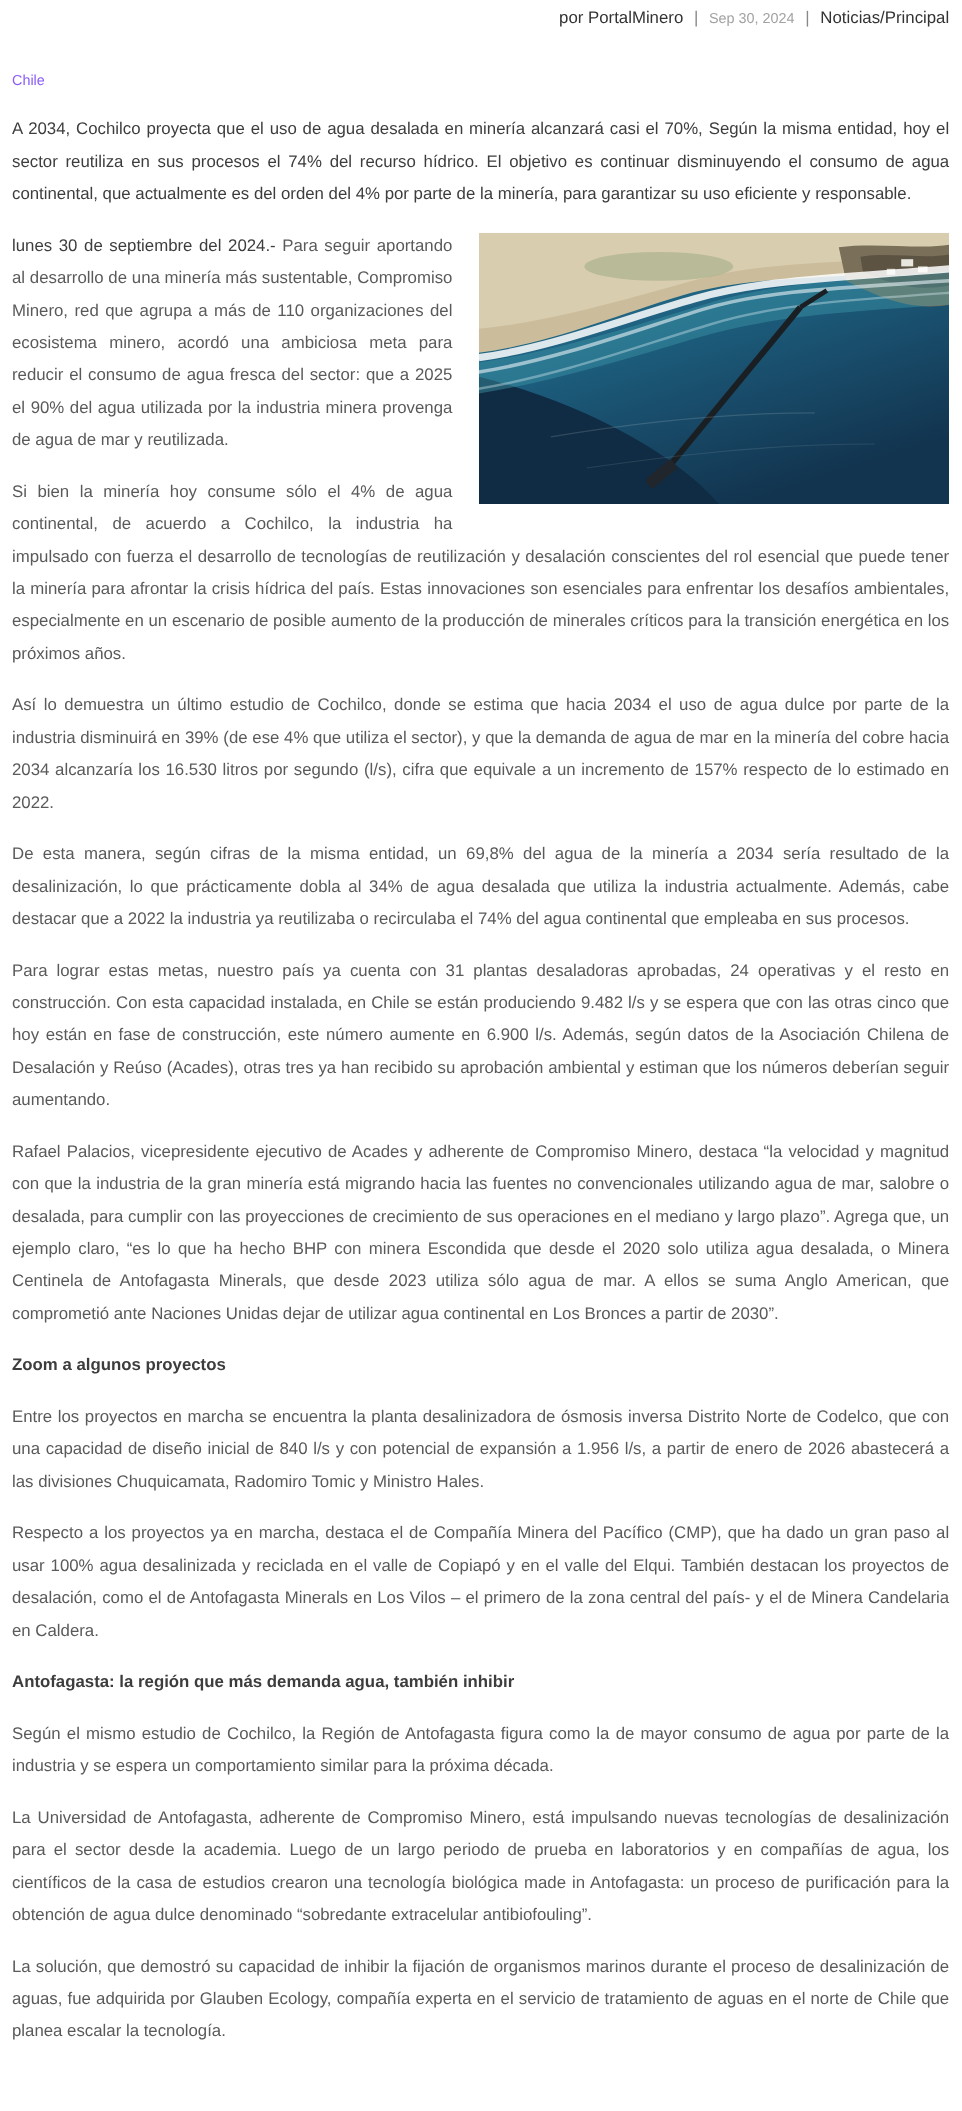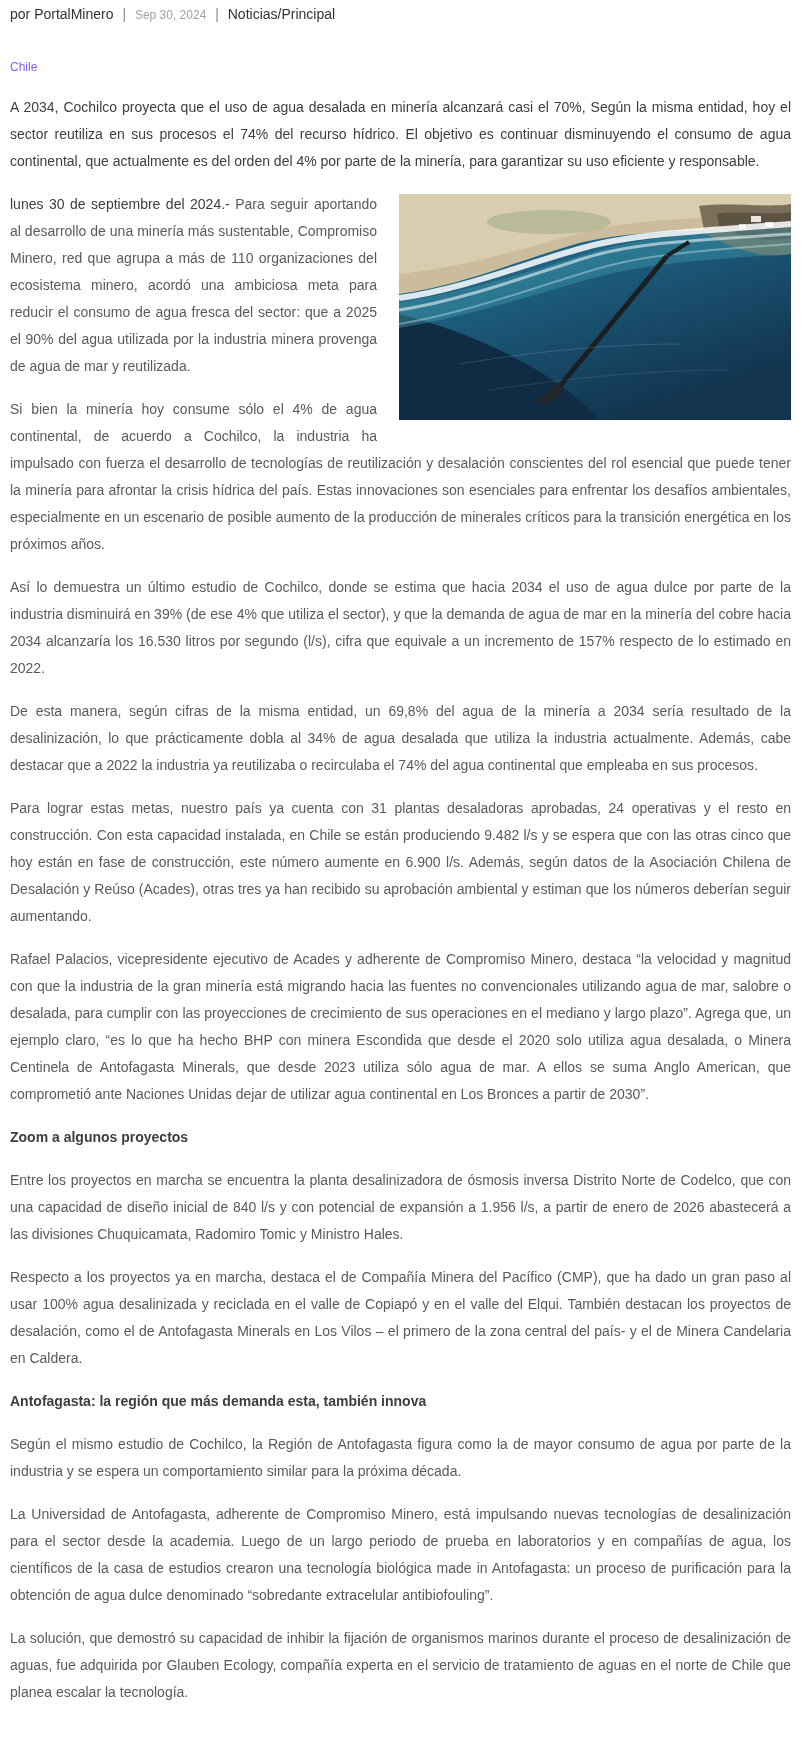--- a/index.html
+++ b/index.html
@@ -16,20 +16,21 @@
     font-size: 25px;
     font-weight: 400;
     line-height: 31px;
     margin: 2px 0 12px 0;
   }
 
   .post-meta {
     font-size: 14px;
     color: #333333;
     margin-bottom: 38px;
+    text-align: right;
   }
   .post-meta .author { color: #333333; cursor: pointer; }
   .post-meta .sep { color: #888888; margin: 0 5px; }
   .post-meta .date { color: #a2a2a2; font-size: 12px; }
   .post-meta .category { color: #333333; cursor: pointer; }
 
   .country-label {
     font-size: 12px;
     color: #8b5cf6;
     margin-bottom: 20px;
@@ -134,21 +135,21 @@
     <p class="body-p">Para lograr estas metas, nuestro país ya cuenta con 31 plantas desaladoras aprobadas, 24 operativas y el resto en construcción. Con esta capacidad instalada, en Chile se están produciendo 9.482 l/s y se espera que con las otras cinco que hoy están en fase de construcción, este número aumente en 6.900 l/s. Además, según datos de la Asociación Chilena de Desalación y Reúso (Acades), otras tres ya han recibido su aprobación ambiental y estiman que los números deberían seguir aumentando.</p>
 
     <p class="body-p">Rafael Palacios, vicepresidente ejecutivo de Acades y adherente de Compromiso Minero, destaca “la velocidad y magnitud con que la industria de la gran minería está migrando hacia las fuentes no convencionales utilizando agua de mar, salobre o desalada, para cumplir con las proyecciones de crecimiento de sus operaciones en el mediano y largo plazo”. Agrega que, un ejemplo claro, “es lo que ha hecho BHP con minera Escondida que desde el 2020 solo utiliza agua desalada, o Minera Centinela de Antofagasta Minerals, que desde 2023 utiliza sólo agua de mar. A ellos se suma Anglo American, que comprometió ante Naciones Unidas dejar de utilizar agua continental en Los Bronces a partir de 2030”.</p>
 
     <p class="subhead">Zoom a algunos proyectos</p>
 
     <p class="body-p">Entre los proyectos en marcha se encuentra la planta desalinizadora de ósmosis inversa Distrito Norte de Codelco, que con una capacidad de diseño inicial de 840 l/s y con potencial de expansión a 1.956 l/s, a partir de enero de 2026 abastecerá a las divisiones Chuquicamata, Radomiro Tomic y Ministro Hales.</p>
 
     <p class="body-p">Respecto a los proyectos ya en marcha, destaca el de Compañía Minera del Pacífico (CMP), que ha dado un gran paso al usar 100% agua desalinizada y reciclada en el valle de Copiapó y en el valle del Elqui. También destacan los proyectos de desalación, como el de Antofagasta Minerals en Los Vilos – el primero de la zona central del país- y el de Minera Candelaria en Caldera.</p>
 
-    <p class="subhead">Antofagasta: la región que más demanda esta, también innova</p>
+    <p class="subhead">Antofagasta: la región que más demanda agua, también inhibir</p>
 
     <p class="body-p">Según el mismo estudio de Cochilco, la Región de Antofagasta figura como la de mayor consumo de agua por parte de la industria y se espera un comportamiento similar para la próxima década.</p>
 
     <p class="body-p">La Universidad de Antofagasta, adherente de Compromiso Minero, está impulsando nuevas tecnologías de desalinización para el sector desde la academia. Luego de un largo periodo de prueba en laboratorios y en compañías de agua, los científicos de la casa de estudios crearon una tecnología biológica made in Antofagasta: un proceso de purificación para la obtención de agua dulce denominado “sobredante extracelular antibiofouling”.</p>
 
     <p class="body-p">La solución, que demostró su capacidad de inhibir la fijación de organismos marinos durante el proceso de desalinización de aguas, fue adquirida por Glauben Ecology, compañía experta en el servicio de tratamiento de aguas en el norte de Chile que planea escalar la tecnología.</p>
 
   </div>
 
 </div>

